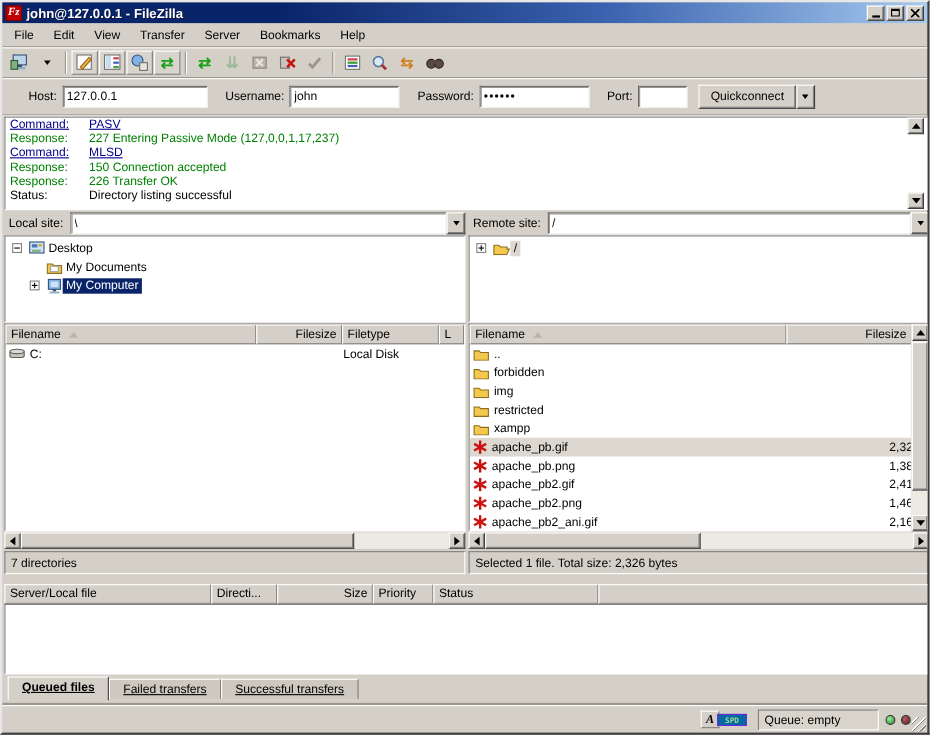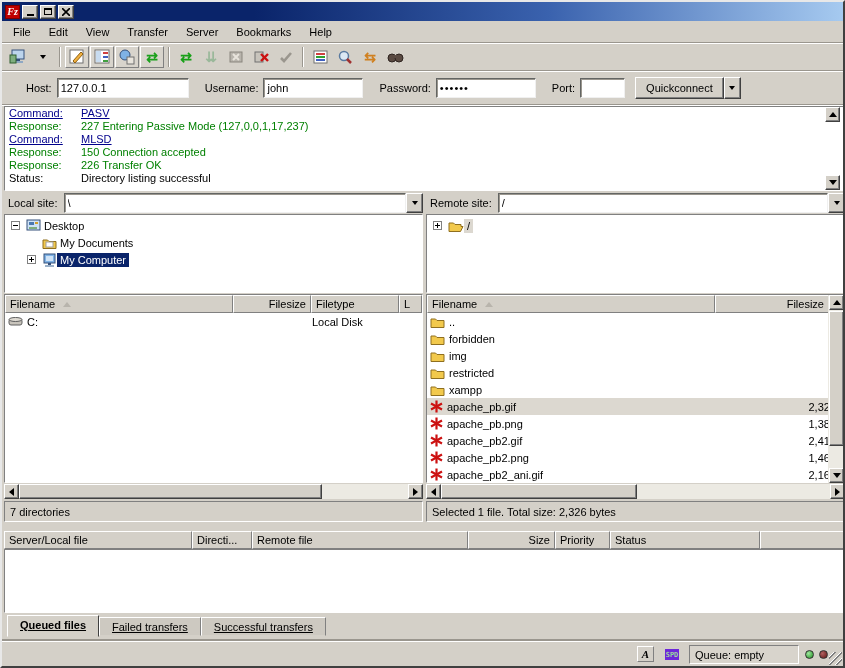--- a/index.html
+++ b/index.html
@@ -96,29 +96,30 @@
   
   .statusbar { top:639px; left:0; width:841px; height:25px; border-top:1px solid #fff; box-shadow:0 -2px 0 #9a968e; }
   .queue-panel { position:absolute; right:44px; top:3px; width:110px; height:19px; display:flex; align-items:center; padding-left:5px; background:#d8d4cc; }
   .led { position:absolute; top:8px; width:9px; height:9px; border-radius:50%; border:1px solid #303030; }
   .led-green { right:29px; background:radial-gradient(circle at 35% 35%, #9fe89f, #1e8c1e); }
   .led-red { right:15px; background:radial-gradient(circle at 35% 35%, #b06060, #5e1414); }
   .grip { position:absolute; right:1px; bottom:1px; width:13px; height:13px;
     background:repeating-linear-gradient(135deg, transparent 0 3px, #fff 3px 4px, #808080 4px 5px); }
   .ascii-box { position:absolute; right:189px; top:4px; width:17px; height:16px; border:1px solid; border-color:#fff #808080 #808080 #fff;
     display:flex; align-items:center; justify-content:center; font:italic bold 11px "Liberation Serif",serif; }
-  .badge { position:absolute; right:164px; top:7px; width:14px; height:11px; background:#0369a1; border:5px solid #6d28d9;
+  .badge { position:absolute; right:164px; top:7px; width:27px; height:11px; background:#0369a1; border:1px solid #6d28d9;
     color:#9fd89f; font:bold 7px "DejaVu Sans Mono",monospace; display:flex; align-items:center; justify-content:center; letter-spacing:0; }
   svg { display:block; }
 </style>
 </head>
 <body>
 
 <div class="abs titlebar">
   <span class="app-icon">Fz</span>
+  <span class="title-text">john@127.0.0.1 - FileZilla</span>
   <span class="tb-btn bev-out">
       <span class="glyph-min"></span>
     </span>
   <span class="tb-btn bev-out">
       <span class="glyph-max"></span>
     </span>
   <span class="tb-btn bev-out">
       <svg width="8" height="8">
         <path d="M0 0 L8 8 M8 0 L0 8" stroke="#000" stroke-width="1.6"></path>
       </svg>
@@ -500,23 +501,20 @@
     </div>
 </div>
 
 <div class="abs queue-header">
   <span class="hcell" style="width:188px">
       <span>Server/Local file</span>
     </span>
   <span class="hcell" style="width:60px">
       <span>Directi...</span>
     </span>
-  <span class="hcell" style="width:216px">
-      <span>Remote file</span>
-    </span>
   <span class="hcell right" style="width:87px">
       <span>Size</span>
     </span>
   <span class="hcell" style="width:55px">
       <span>Priority</span>
     </span>
   <span class="hcell" style="width:150px">
       <span>Status</span>
     </span>
   <span class="hcell" style="flex:1"></span>

